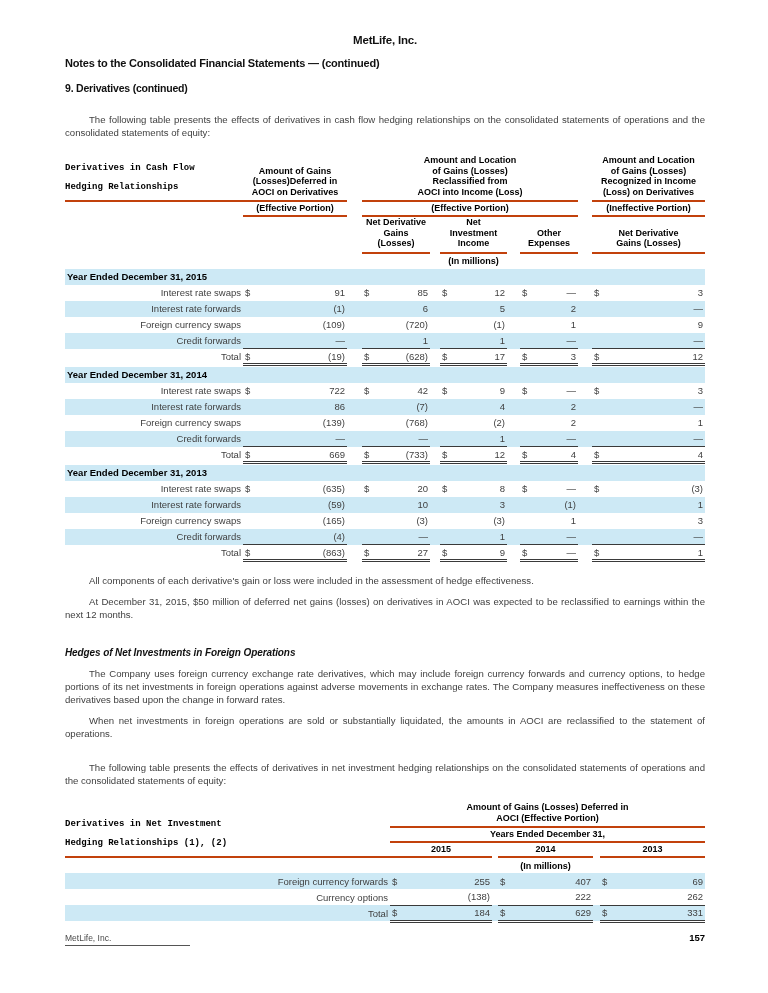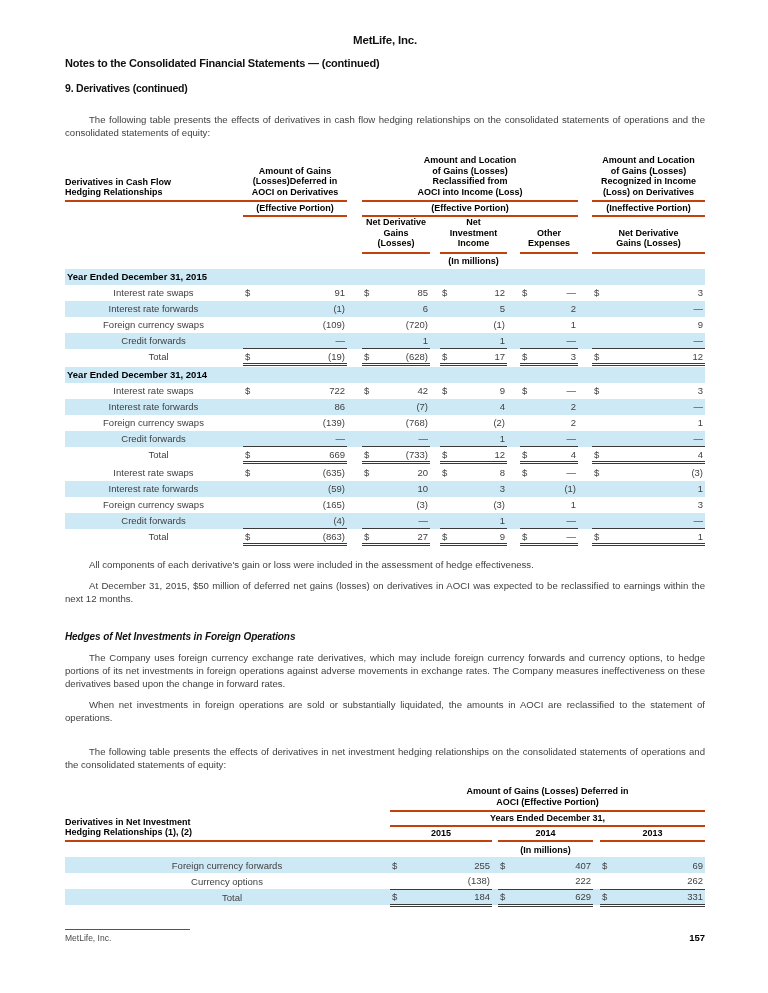--- a/index.html
+++ b/index.html
@@ -15,25 +15,25 @@
   .section-heading { font-size:10.5px; font-weight:bold; color:#111; margin-top:13px; letter-spacing:-0.2px; }
   p.body { font-size:9.6px; line-height:13px; text-align:justify; text-indent:24px; margin-top:11px; }
   .subheading { font-size:10px; font-weight:bold; font-style:italic; color:#111; margin-top:26px; letter-spacing:-0.1px; }
 
   
   table { border-collapse:collapse; table-layout:fixed; width:640px; }
   td { font-size:9.5px; color:#3f3f3f; padding:0 2px; height:16px; vertical-align:middle; overflow:hidden; }
   .gh { font-size:9px; line-height:10.5px; font-weight:bold; color:#000; text-align:center;
         white-space:pre-line; vertical-align:bottom; padding-bottom:3px; }
   .hb { border-bottom:2px solid #c2410c; }
-  .stub { text-align:left; font-size:9px; line-height:10px; font-weight:bold; color:#000;
-          white-space:pre-line; vertical-align:bottom; padding-bottom:3px; padding-left:0; }
+  .stub { text-align:left; font-size:9px; line-height:19px; font-weight:bold; color:#000;
+          white-space:pre-line; vertical-align:bottom; padding-bottom:3px; padding-left:0;font-family:Liberation Mono, monospace; }
   .subrow td { height:15px; }
   .units { font-size:9px; font-weight:bold; color:#000; text-align:center; height:14px; vertical-align:middle; }
-  .lbl { text-align:center; padding-left:1px; }
+  .lbl { text-align:right; padding-left:1px; }
   .ds  { text-align:left; }
   .v   { text-align:right; }
   .gp  { padding:0; }
   tr.blue td { background:#cde9f5; }
   .yr { font-weight:bold; color:#000; }
   tr.total td.ds, tr.total td.v { border-top:1px solid #3a3a3a; border-bottom:3px double #3a3a3a; }
   .tlbl { padding-left:11px; }
   tr.sp td { height:2px; padding:0; }
   .t1 { margin-top:16px; }
   .t2 { margin-top:15px; }
@@ -304,20 +304,23 @@
         <td class="ds">$</td>
             <td class="v">4</td>
             <td class="gp"></td>
         <td class="ds">$</td>
             <td class="v">4</td>
       </tr>
       <tr class="sp">
             <td colspan="15"></td>
           </tr>
 
+      <tr class="blue">
+        <td colspan="15" class="yr">Year Ended December 31, 2013</td>
+      </tr>
       <tr>
         <td class="lbl">Interest rate swaps</td>
         <td class="ds">$</td>
             <td class="v">(635)</td>
             <td class="gp"></td>
         <td class="ds">$</td>
             <td class="v">20</td>
             <td class="gp"></td>
         <td class="ds">$</td>
             <td class="v">8</td>

